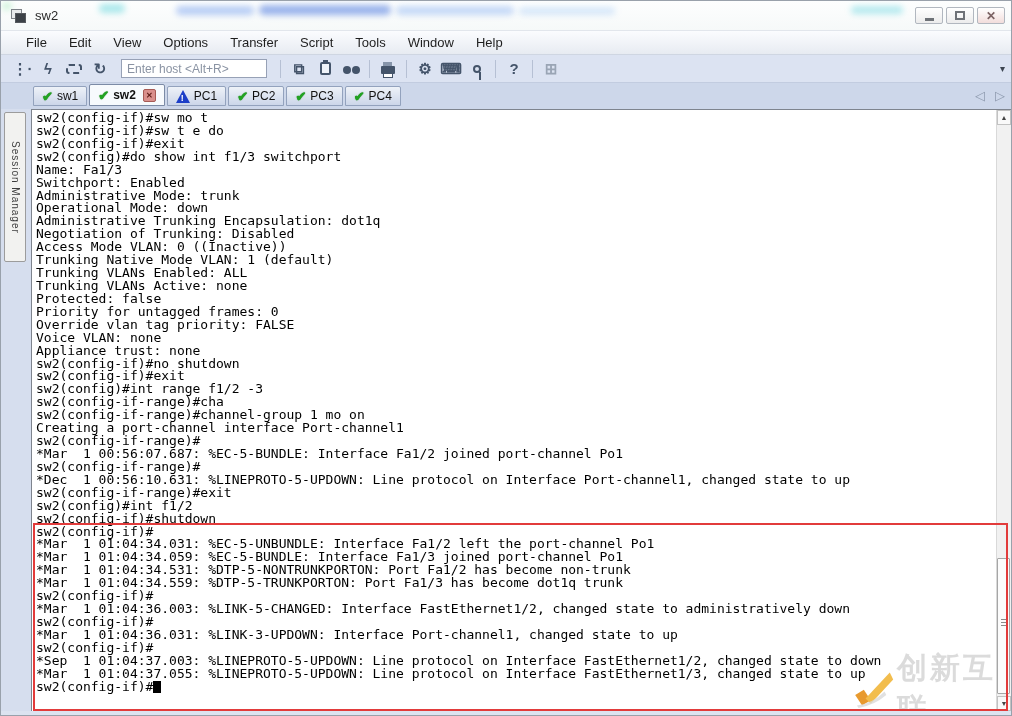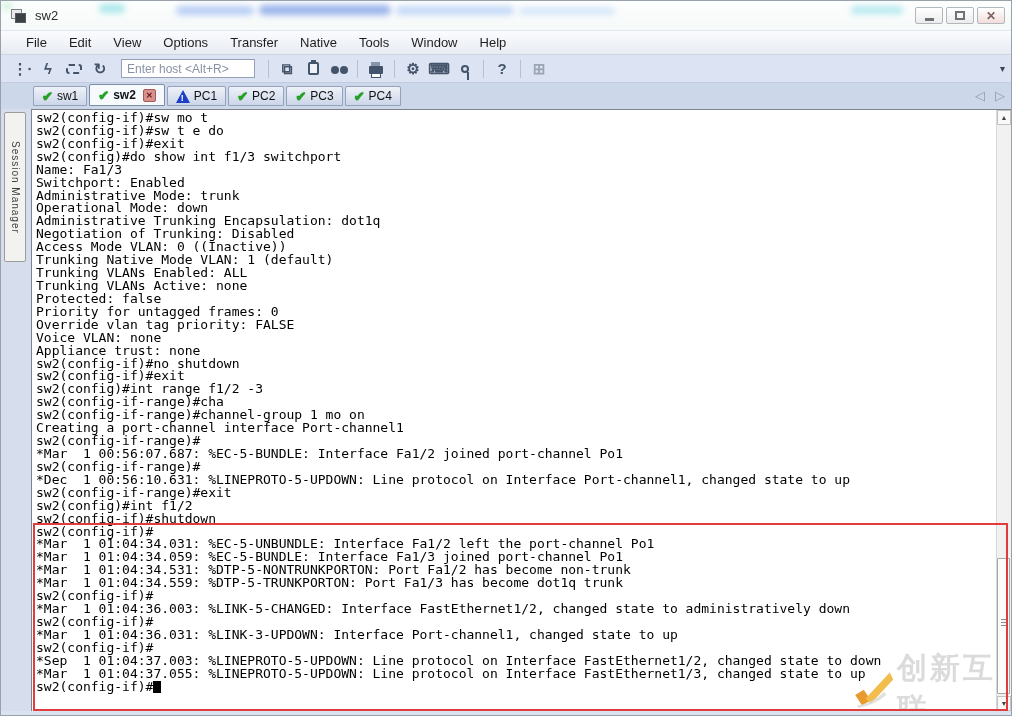--- a/index.html
+++ b/index.html
@@ -33,21 +33,21 @@
   .menubar{height:25px;background:linear-gradient(#fbfcfe,#e7ebf2);border-top:1px solid #e2e6ec;border-bottom:1px solid #cfd6e2;
            display:flex;align-items:center;padding-left:14px;}
   .mitem{padding:3px 11px;font-size:13px;color:#1e1e1e;}
 
   
   .toolbar{height:28px;background:#dce3f2;border-bottom:1px solid #c2cce0;display:flex;align-items:center;padding-left:8px;position:relative;}
   .tbtn{min-width:24px;height:22px;display:flex;align-items:center;justify-content:center;
         font-size:15px;font-weight:bold;color:#44546a;margin:0 1px;}
   .tbtn.grayed{color:#9aa5b5;}
   .tsep{width:1px;height:18px;background:#b6c0d4;margin:0 5px;}
-  .host{width:134px;height:19px;margin:0 8px;border:1px solid #97a1b6;font-size:12px;padding:0 5px;color:#333;
+  .host{width:146px;height:19px;margin:0 8px;border:1px solid #97a1b6;font-size:12px;padding:0 5px;color:#333;
         font-family:"Liberation Sans",sans-serif;}
   .host::placeholder{color:#8a93a3;}
   .i-box{width:16px;height:10px;border:2px dashed #44546a;border-radius:3px;display:block;}
   .i-clip{width:11px;height:13px;border:2px solid #44546a;border-radius:2px;display:block;position:relative;background:#eef2f8;}
   .i-clip::before{content:"";position:absolute;top:-4px;left:1px;width:5px;height:3px;background:#44546a;}
   .i-binoc{position:relative;width:17px;height:11px;display:block;}
   .i-binoc::before,.i-binoc::after{content:"";position:absolute;bottom:0;width:8px;height:8px;border-radius:50%;background:#44546a;}
   .i-binoc::before{left:0;} .i-binoc::after{right:0;}
   .i-print{width:14px;height:8px;background:#44546a;border-radius:1px;display:block;position:relative;margin-top:3px;}
   .i-print::before{content:"";position:absolute;top:-4px;left:2px;width:9px;height:4px;background:#8795aa;}
@@ -131,21 +131,21 @@
         </span>
     </span>
   </div>
 
   <div class="menubar">
       <span class="mitem">File</span>
       <span class="mitem">Edit</span>
       <span class="mitem">View</span>
       <span class="mitem">Options</span>
       <span class="mitem">Transfer</span>
-      <span class="mitem">Native</span>
+      <span class="mitem">Script</span>
       <span class="mitem">Tools</span>
       <span class="mitem">Window</span>
       <span class="mitem">Help</span>
     </div>
 
   <div class="toolbar">
     <span style="display:flex;align-items:center;">
         <span class="tbtn">⋮∙</span>
         <span class="tbtn">ϟ</span>
         <span class="tbtn">

